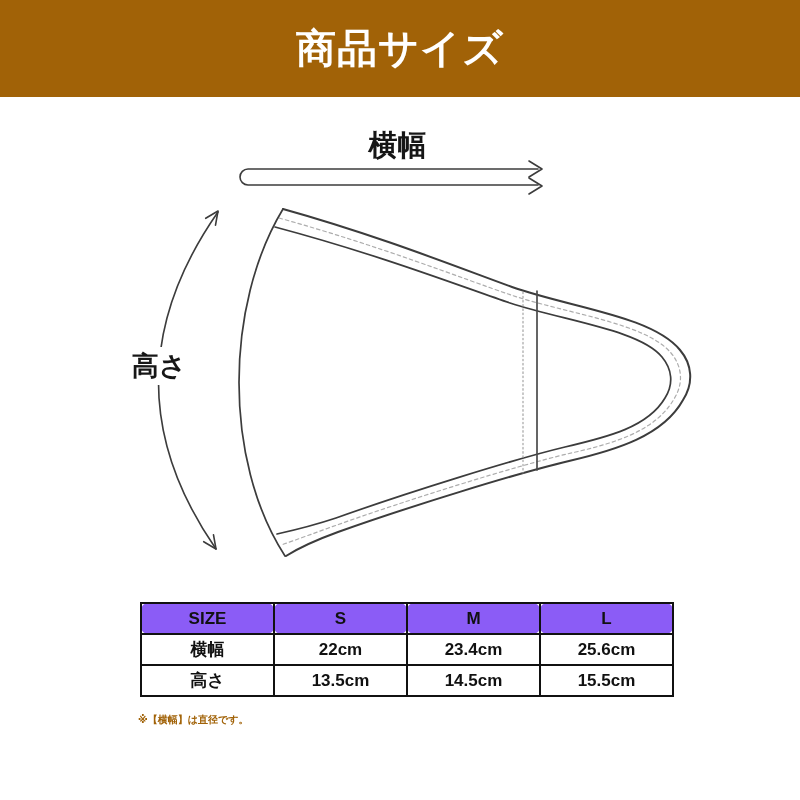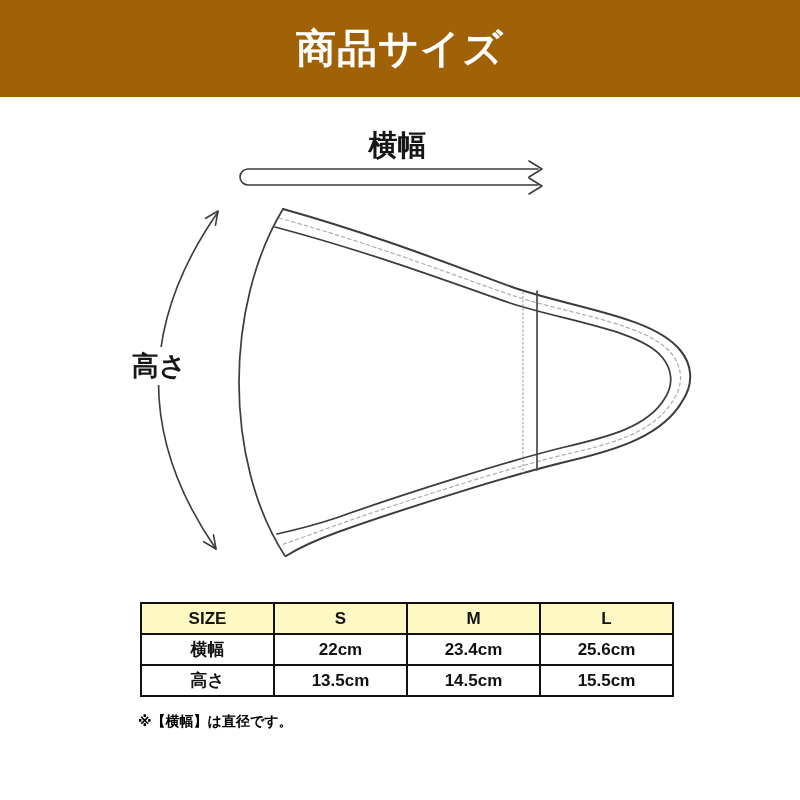--- a/index.html
+++ b/index.html
@@ -32,27 +32,27 @@
 
   
   .size-table{
     position:absolute;left:140px;top:602px;width:534px;
     border-collapse:collapse;table-layout:fixed;
   }
   .size-table th,.size-table td{
     border:2px solid #111111;height:29px;text-align:center;vertical-align:middle;
     font-size:17px;font-weight:bold;color:#111111;padding:0;
   }
-  .size-table thead th{background:#fef9c3;}
+  .size-table thead th{background:#8b5cf6;border-radius:7px;}
   .size-table tbody th,.size-table tbody td{background:#ffffff;}
 
   
   .notes{position:absolute;left:138px;top:713px;width:560px;}
   .note-line{
-    font-size:14px;font-weight:bold;color:#000000;
+    font-size:10px;font-weight:bold;color:#a16207;
     margin-bottom:11px;white-space:nowrap;letter-spacing:0px;
   }
 </style>
 </head>
 <body>
 
 <div class="page">
 
   <div class="banner">
     <div class="title">商品サイズ</div>

